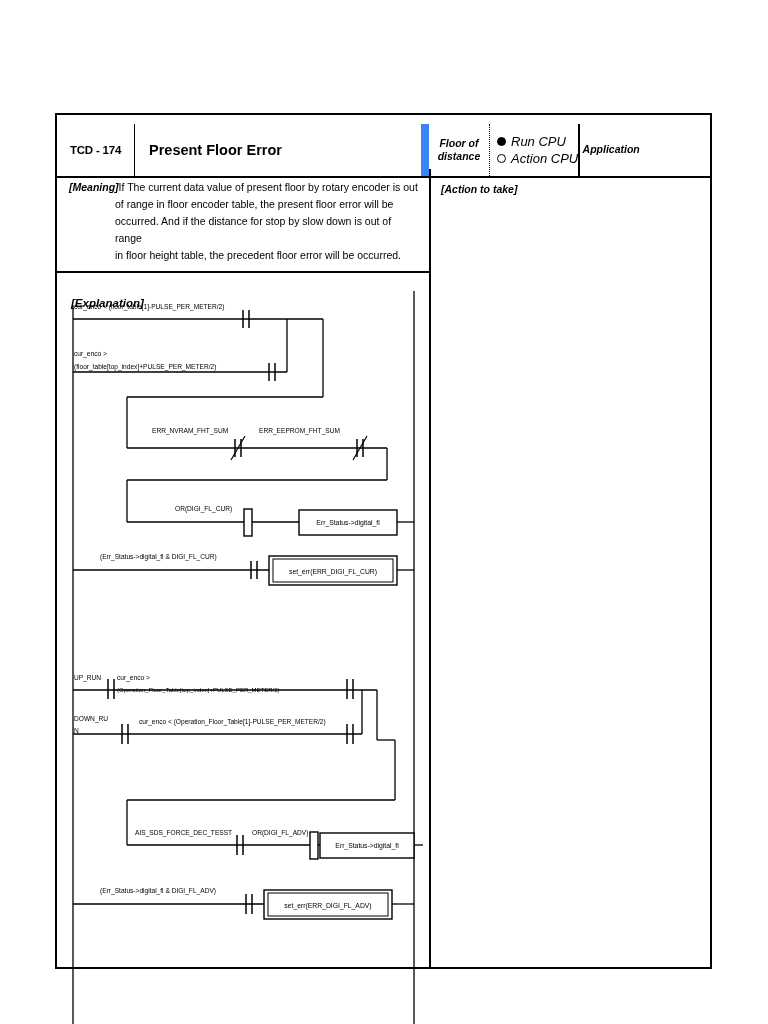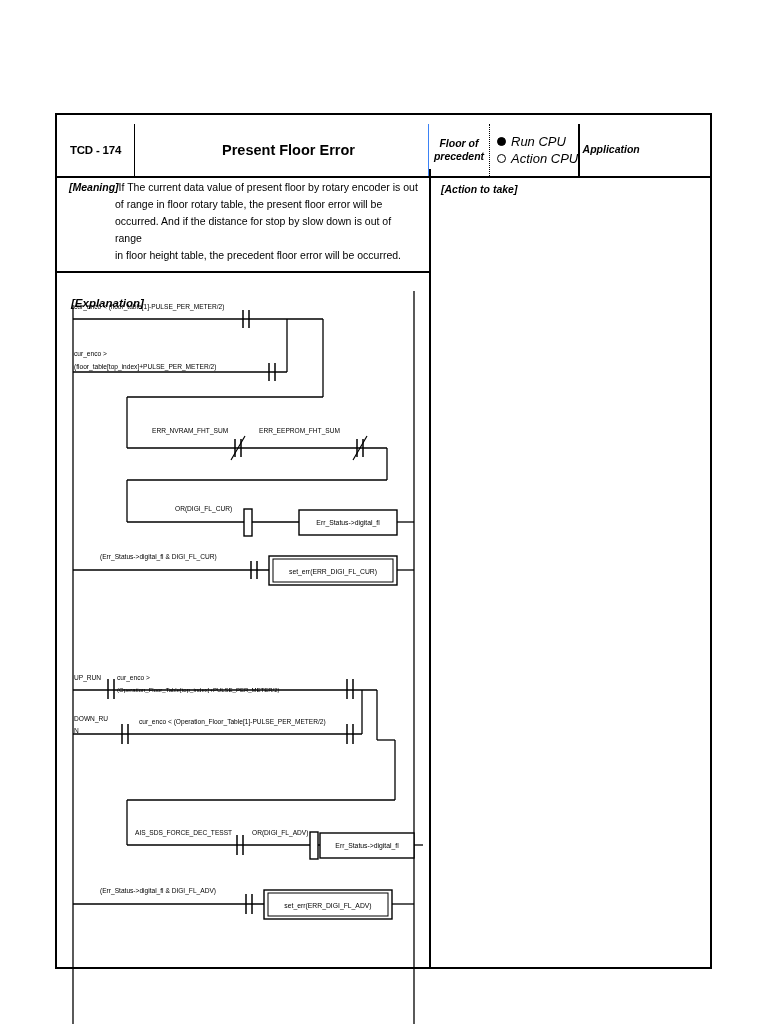--- a/index.html
+++ b/index.html
@@ -17,21 +17,21 @@
   }
 
   
   .hdr{
     position:absolute;left:0;top:9px;width:100%;height:54px;
     box-sizing:border-box;border-bottom:2px solid #000;display:flex;
   }
   .hdr-cell{box-sizing:border-box;display:flex;align-items:center;height:100%;}
   .h-code{width:78px;justify-content:center;border-right:1px solid #000;}
   .h-code span{font-size:11.5px;font-weight:bold;letter-spacing:-.2px;}
-  .h-title{flex:0 0 294px;padding-left:14px;border-right:1px solid #3b82f6;justify-content:center;}
+  .h-title{flex:0 0 294px;padding-left:14px;border-right:8px solid #3b82f6;}
   .h-title span{font-size:14.5px;font-weight:bold;}
   .h-lbl{width:60px;justify-content:center;text-align:center;line-height:1.25;}
   .h-lbl span{font-size:10.5px;font-weight:bold;font-style:italic;}
   .h-opts{padding-left:7px;border-left:1px dotted #000;height:100%;
           display:flex;flex-direction:column;justify-content:center;gap:2px;}
   .h-opt{display:flex;align-items:center;gap:5px;font-size:13px;white-space:nowrap;font-style:italic;}
   .bul{width:9px;height:9px;border-radius:50%;border:1.4px solid #000;
        box-sizing:border-box;flex:0 0 auto;}
   .bul.fill{background:#000;}
   .h-sep{width:2px;height:100%;background:#000;}
@@ -85,21 +85,21 @@
     </div>
 
     <div class="hdr-cell h-title">
       <span>Present Floor Error</span>
     </div>
 
     <div class="h-det">
       <div class="hdr-cell h-lbl">
         <span>
           <span>Floor of</span><br>
-          <span>precedent</span>
+          <span>distance</span>
         </span>
       </div>
       <div class="h-opts">
         <div class="h-opt">
           <span class="bul fill"></span>
           <span>Run CPU</span>
         </div>
         <div class="h-opt">
           <span class="bul"></span>
           <span>Action CPU</span>
@@ -118,21 +118,21 @@
 
   <div class="body-row">
 
     <div class="col-left">
 
       <div class="meaning">
         <p>
           <span class="lead">[Meaning]</span><span>If The current data value of present floor by rotary encoder is out</span>
         </p>
         <p>
-            <span class="ind">of range in floor rotary table, the present floor error will be</span>
+            <span class="ind">of range in floor encoder table, the present floor error will be</span>
           </p>
         <p>
             <span class="ind">occurred. And if the distance for stop by slow down is out of range</span>
           </p>
         <p>
             <span class="ind">in floor height table, the precedent floor error will be occurred.</span>
           </p>
       </div>
 
       <div class="expl-wrap">

